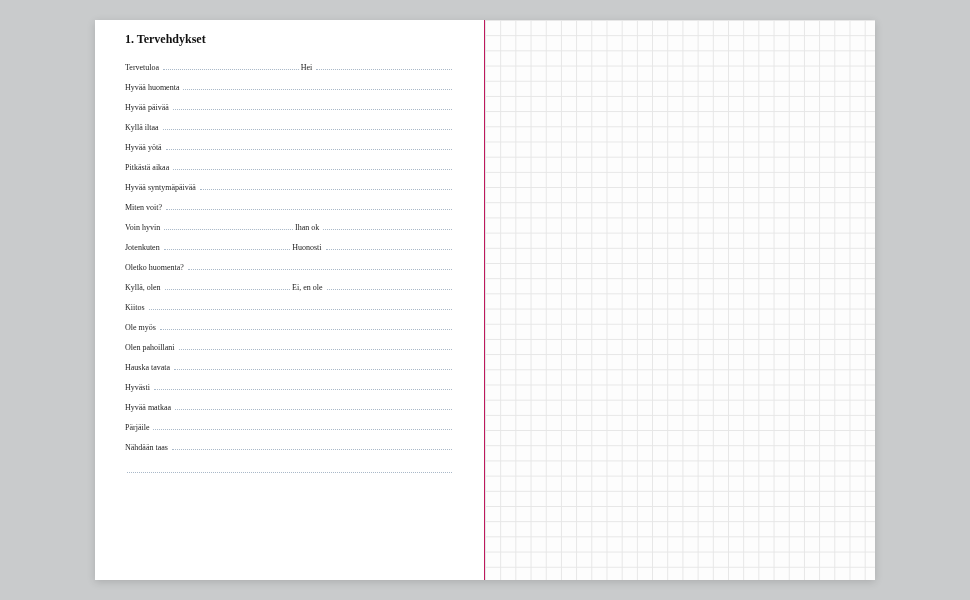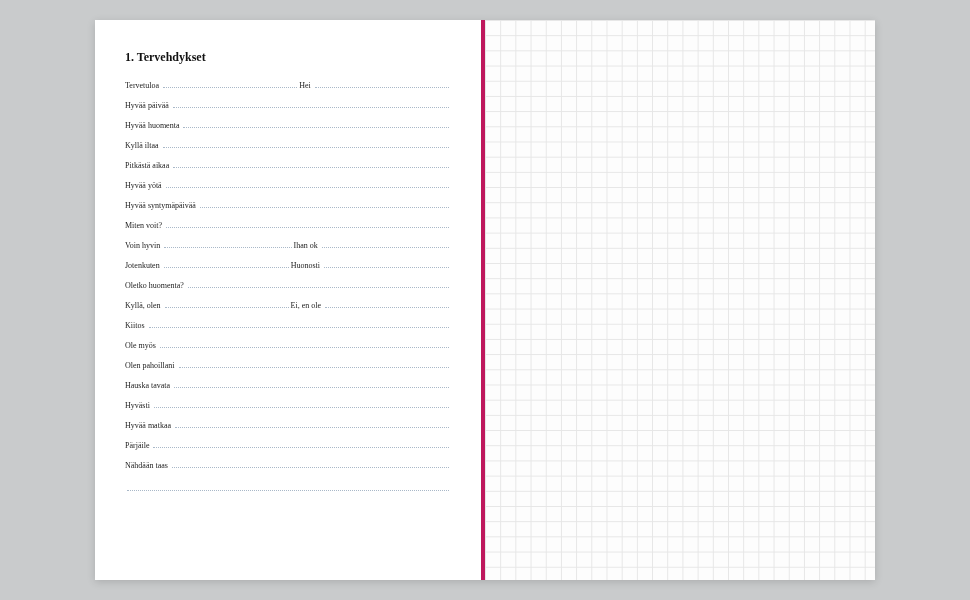--- a/index.html
+++ b/index.html
@@ -18,22 +18,22 @@
   height: 560px;
   box-shadow: 0 2px 8px rgba(0,0,0,0.15);
 }
 .page {
   width: 390px;
   height: 560px;
   background: #fff;
   position: relative;
 }
 .page-left {
-  border-right: 4px solid #be185d;
-  padding: 30px 30px 20px 30px;
+  border-right: 1px solid #be185d;
+  padding: 12px 30px 20px 30px;
 }
 .page-right {
   background: #fdfdfd;
   background-image:
     linear-gradient(to right, #e6e6e6 1px, transparent 1px),
     linear-gradient(to bottom, #e6e6e6 1px, transparent 1px);
   background-size: 15.2px 15.2px;
   background-position: 0 0;
 }
 h1 {
@@ -81,37 +81,37 @@
   <div class="page page-left">
     <h1>1. Tervehdykset</h1>
     <div class="entries" id="entries">
         <div class="row">
           <span class="term">Tervetuloa</span>
           <span class="dots"></span>
           <span class="term">Hei</span>
           <span class="dots"></span>
         </div>
         <div class="row">
-          <span class="term">Hyvää päivää</span>
+          <span class="term">Hyvää huomenta</span>
           <span class="dots"></span>
         </div>
         <div class="row">
-          <span class="term">Hyvää huomenta</span>
+          <span class="term">Hyvää päivää</span>
           <span class="dots"></span>
         </div>
         <div class="row">
           <span class="term">Kyllä iltaa</span>
           <span class="dots"></span>
         </div>
         <div class="row">
-          <span class="term">Pitkästä aikaa</span>
+          <span class="term">Hyvää yötä</span>
           <span class="dots"></span>
         </div>
         <div class="row">
-          <span class="term">Hyvää yötä</span>
+          <span class="term">Pitkästä aikaa</span>
           <span class="dots"></span>
         </div>
         <div class="row">
           <span class="term">Hyvää syntymäpäivää</span>
           <span class="dots"></span>
         </div>
         <div class="row">
           <span class="term">Miten voit?</span>
           <span class="dots"></span>
         </div>

